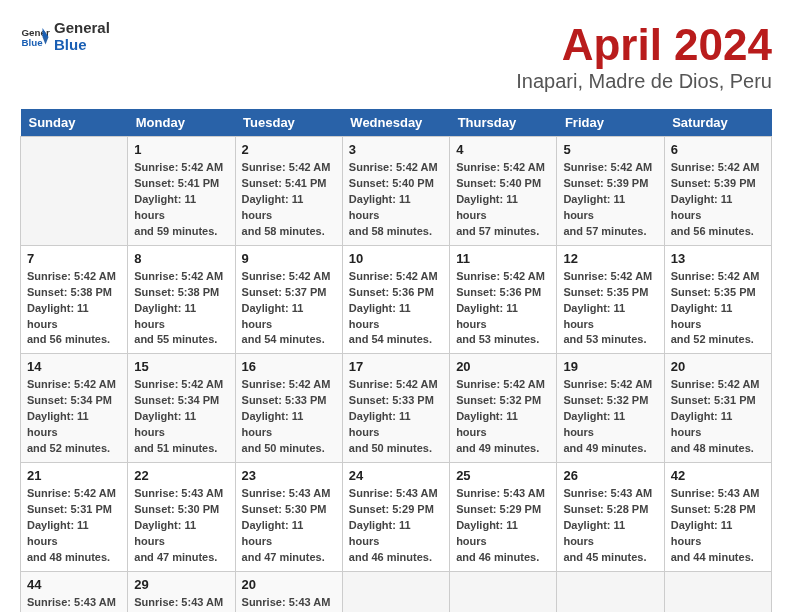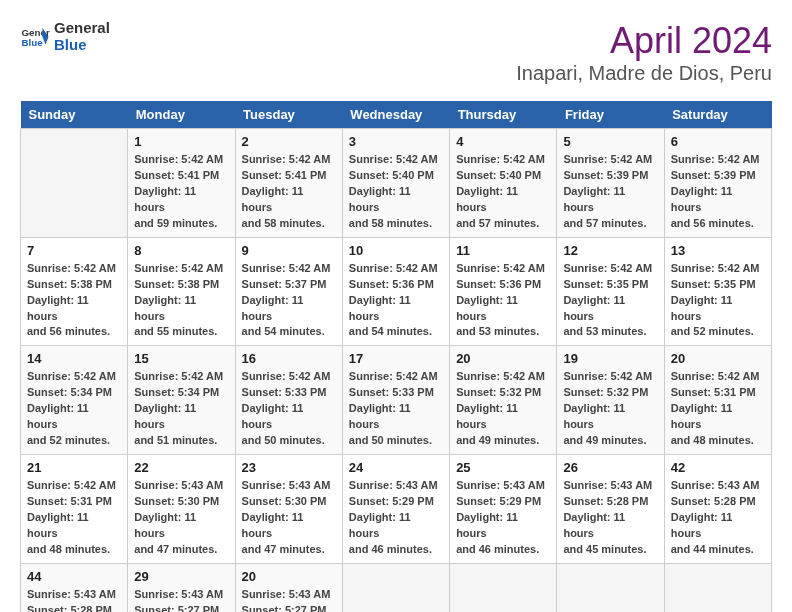--- a/index.html
+++ b/index.html
@@ -22,23 +22,23 @@
       gap: 4px;
     }
     .logo-icon {
       width: 30px;
       height: 30px;
     }
     .title-area {
       text-align: right;
     }
     .cal-title {
-      font-size: 36px;
-      font-weight: normal;
-      color: #701a75;
+      font-size: 44px;
+      font-weight: bold;
+      color: #b91c1c;
     }
     .cal-subtitle {
       font-size: 20px;
       color: #555;
     }
     table {
       width: 100%;
       border-collapse: collapse;
       font-size: 11px;
       padding-left: 29px;

